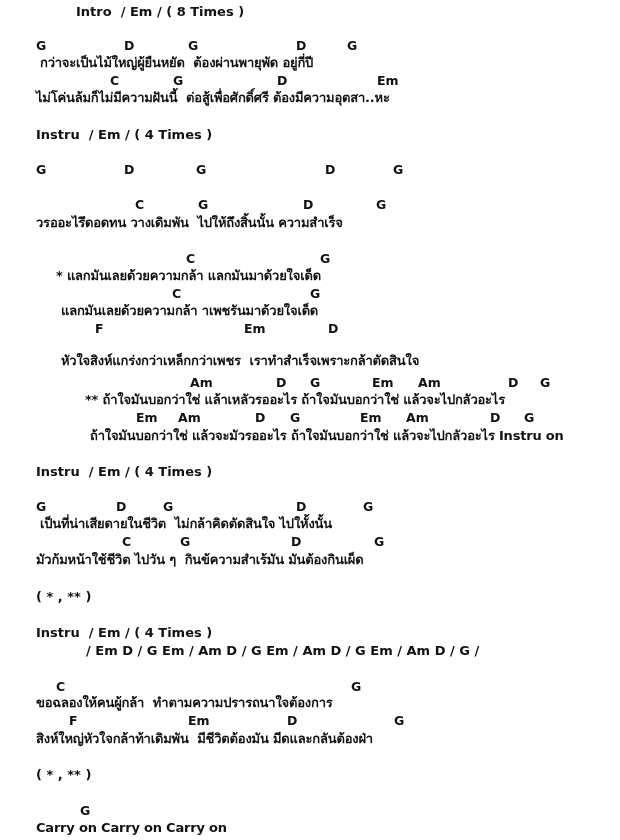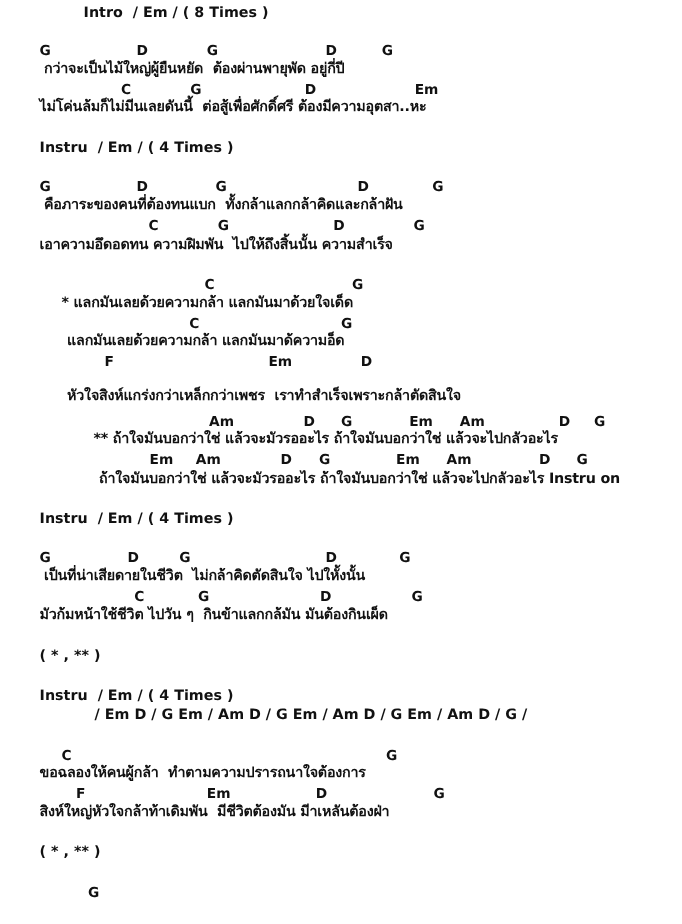--- a/index.html
+++ b/index.html
@@ -19,78 +19,78 @@
     <span class="line chord" style="left: 36px; top: 38px;">G</span>
     <span class="line chord" style="left: 124px; top: 38px;">D</span>
     <span class="line chord" style="left: 188px; top: 38px;">G</span>
     <span class="line chord" style="left: 296px; top: 38px;">D</span>
     <span class="line chord" style="left: 347px; top: 38px;">G</span>
     <div class="line lyric" style="left: 40px; top: 55px;">กว่าจะเป็นไม้ใหญ่ผู้ยืนหยัด  ต้องผ่านพายุพัด อยู่กี่ปี</div>
     <span class="line chord" style="left: 110px; top: 73px;">C</span>
     <span class="line chord" style="left: 173px; top: 73px;">G</span>
     <span class="line chord" style="left: 277px; top: 73px;">D</span>
     <span class="line chord" style="left: 377px; top: 73px;">Em</span>
-    <div class="line lyric" style="left: 36px; top: 90px;">ไม่โค่นล้มก็ไม่มีนเลยดันนี้  ต่อสู้เพื่อศักดิ์ศรี ต้องมีความอุตสา..หะ</div>
+    <div class="line lyric" style="left: 36px; top: 90px;">ไม่โค่นล้มก็ไม่มีความฝันนี้  ต่อสู้เพื่อศักดิ์ศรี ต้องมีความอุตสา..หะ</div>
     <div class="line head" style="left: 36px; top: 127px;">Instru  / Em / ( 4 Times )</div>
     <span class="line chord" style="left: 36px; top: 162px;">G</span>
     <span class="line chord" style="left: 124px; top: 162px;">D</span>
     <span class="line chord" style="left: 196px; top: 162px;">G</span>
     <span class="line chord" style="left: 325px; top: 162px;">D</span>
     <span class="line chord" style="left: 393px; top: 162px;">G</span>
-    <div class="line lyric" style="left: 40px; top: 179px;">คือภาระของคนที่ต้องทนแบก  ทั้งกล้าแลกกล้าคิดและกล้าฝัน</div>
     <span class="line chord" style="left: 135px; top: 197px;">C</span>
     <span class="line chord" style="left: 198px; top: 197px;">G</span>
     <span class="line chord" style="left: 303px; top: 197px;">D</span>
     <span class="line chord" style="left: 376px; top: 197px;">G</span>
-    <div class="line lyric" style="left: 36px; top: 215px;">เอาความอึดอดทน ความฝิมพัน  ไปให้ถึงสิ้นนั้น ความสำเร็จ</div>
+    <div class="line lyric" style="left: 36px; top: 215px;">วรออะไรึดอดทน วางเดิมพัน  ไปให้ถึงสิ้นนั้น ความสำเร็จ</div>
     <span class="line chord" style="left: 186px; top: 251px;">C</span>
     <span class="line chord" style="left: 320px; top: 251px;">G</span>
     <div class="line lyric" style="left: 56px; top: 268px;">* แลกมันเลยด้วยความกล้า แลกมันมาด้วยใจเด็ด</div>
     <span class="line chord" style="left: 172px; top: 286px;">C</span>
     <span class="line chord" style="left: 310px; top: 286px;">G</span>
-    <div class="line lyric" style="left: 61px; top: 303px;">แลกมันเลยด้วยความกล้า แลกมันมาด้ความอ็ด</div>
+    <div class="line lyric" style="left: 61px; top: 303px;">แลกมันเลยด้วยความกล้า าเพชรันมาด้วยใจเด็ด</div>
     <span class="line chord" style="left: 95px; top: 321px;">F</span>
     <span class="line chord" style="left: 244px; top: 321px;">Em</span>
     <span class="line chord" style="left: 328px; top: 321px;">D</span>
     <div class="line lyric" style="left: 61px; top: 353px;">หัวใจสิงห์แกร่งกว่าเหล็กกว่าเพชร  เราทำสำเร็จเพราะกล้าตัดสินใจ</div>
     <span class="line chord" style="left: 190px; top: 375px;">Am</span>
     <span class="line chord" style="left: 276px; top: 375px;">D</span>
     <span class="line chord" style="left: 310px; top: 375px;">G</span>
     <span class="line chord" style="left: 372px; top: 375px;">Em</span>
     <span class="line chord" style="left: 418px; top: 375px;">Am</span>
     <span class="line chord" style="left: 508px; top: 375px;">D</span>
     <span class="line chord" style="left: 540px; top: 375px;">G</span>
-    <div class="line lyric" style="left: 85px; top: 392px;">** ถ้าใจมันบอกว่าใช่ แล้วจะมัวรออะไร ถ้าใจมันบอกว่าใช่ แล้วจะไปกลัวอะไร</div>
+    <div class="line lyric" style="left: 85px; top: 392px;">** ถ้าใจมันบอกว่าใช่ แล้าเหลัวรออะไร ถ้าใจมันบอกว่าใช่ แล้วจะไปกลัวอะไร</div>
     <span class="line chord" style="left: 136px; top: 410px;">Em</span>
     <span class="line chord" style="left: 178px; top: 410px;">Am</span>
     <span class="line chord" style="left: 255px; top: 410px;">D</span>
     <span class="line chord" style="left: 290px; top: 410px;">G</span>
     <span class="line chord" style="left: 360px; top: 410px;">Em</span>
     <span class="line chord" style="left: 406px; top: 410px;">Am</span>
     <span class="line chord" style="left: 490px; top: 410px;">D</span>
     <span class="line chord" style="left: 524px; top: 410px;">G</span>
     <div class="line lyric" style="left: 90px; top: 428px;">ถ้าใจมันบอกว่าใช่ แล้วจะมัวรออะไร ถ้าใจมันบอกว่าใช่ แล้วจะไปกลัวอะไร Instru on</div>
     <div class="line head" style="left: 36px; top: 464px;">Instru  / Em / ( 4 Times )</div>
     <span class="line chord" style="left: 36px; top: 499px;">G</span>
     <span class="line chord" style="left: 116px; top: 499px;">D</span>
     <span class="line chord" style="left: 163px; top: 499px;">G</span>
     <span class="line chord" style="left: 296px; top: 499px;">D</span>
     <span class="line chord" style="left: 363px; top: 499px;">G</span>
     <div class="line lyric" style="left: 40px; top: 516px;">เป็นที่น่าเสียดายในชีวิต  ไม่กล้าคิดตัดสินใจ ไปใหั้งนั้น</div>
     <span class="line chord" style="left: 122px; top: 534px;">C</span>
     <span class="line chord" style="left: 180px; top: 534px;">G</span>
     <span class="line chord" style="left: 291px; top: 534px;">D</span>
     <span class="line chord" style="left: 374px; top: 534px;">G</span>
-    <div class="line lyric" style="left: 36px; top: 552px;">มัวก้มหน้าใช้ชีวิต ไปวัน ๆ  กินข้าแลกกล้มัน มันต้องกินเผ็ด</div>
+    <div class="line lyric" style="left: 36px; top: 552px;">มัวก้มหน้าใช้ชีวิต ไปวัน ๆ  กินข้ความสำเร้มัน มันต้องกินเผ็ด</div>
     <div class="line head" style="left: 36px; top: 589px;">( * , ** )</div>
     <div class="line head" style="left: 36px; top: 625px;">Instru  / Em / ( 4 Times )</div>
     <div class="line head" style="left: 86px; top: 643px; text-align: right;">/ Em D / G Em / Am D / G Em / Am D / G Em / Am D / G /</div>
     <span class="line chord" style="left: 56px; top: 679px;">C</span>
     <span class="line chord" style="left: 351px; top: 679px;">G</span>
     <div class="line lyric" style="left: 36px; top: 695px;">ขอฉลองให้คนผู้กล้า  ทำตามความปรารถนาใจต้องการ</div>
     <span class="line chord" style="left: 69px; top: 713px;">F</span>
     <span class="line chord" style="left: 188px; top: 713px;">Em</span>
     <span class="line chord" style="left: 287px; top: 713px;">D</span>
     <span class="line chord" style="left: 394px; top: 713px;">G</span>
-    <div class="line lyric" style="left: 36px; top: 731px;">สิงห์ใหญ่หัวใจกล้าท้าเดิมพัน  มีชีวิตต้องมัน มีาเหลันต้องฝ่า</div>
+    <div class="line lyric" style="left: 36px; top: 731px;">สิงห์ใหญ่หัวใจกล้าท้าเดิมพัน  มีชีวิตต้องมัน มีดและกลันต้องฝ่า</div>
     <div class="line head" style="left: 36px; top: 767px;">( * , ** )</div>
     <span class="line chord" style="left: 80px; top: 803px;">G</span>
+    <div class="line lyric" style="left: 36px; top: 820px;">Carry on Carry on Carry on</div>
   </div>
 
 </body></html>

